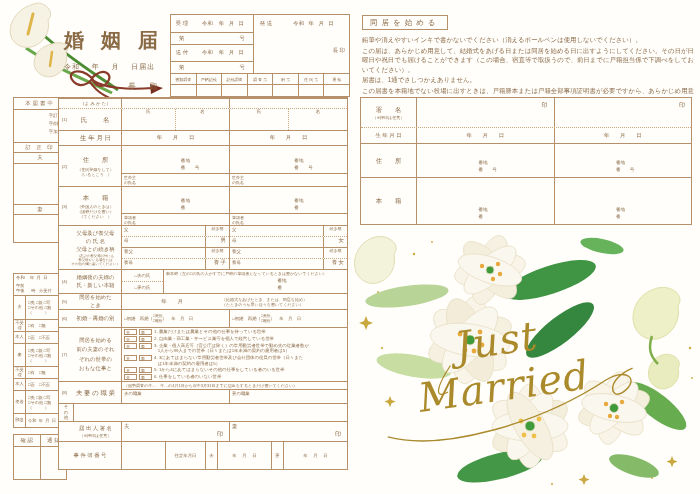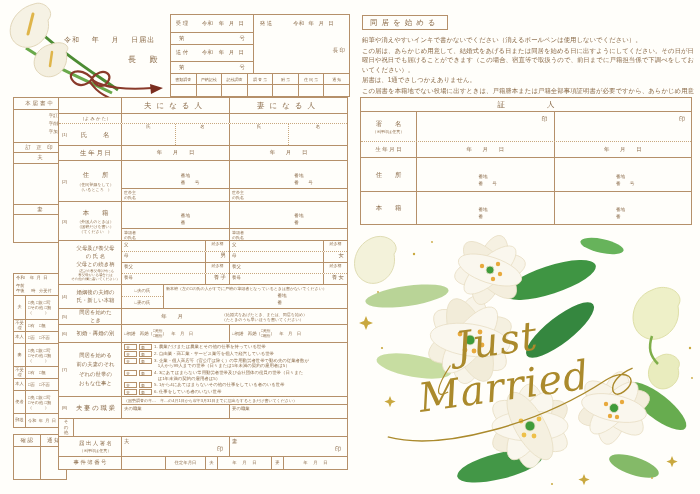--- a/index.html
+++ b/index.html
@@ -49,20 +49,21 @@
     <g stroke="#8a3a2a" fill="none" stroke-width="2.2">
       <path d="M92 78 C 80 66, 64 72, 74 82 C 80 88, 90 84, 92 78 Z"></path>
       <path d="M92 78 C 102 66, 116 74, 106 84 C 100 89, 94 84, 92 78 Z"></path>
       <path d="M92 80 C 104 88, 128 90, 152 88"></path>
       <path d="M90 82 C 98 94, 112 100, 124 102"></path>
     </g>
     <path d="M150 84 L 163 88 L 151 94 Z" fill="#7a2d1f"></path>
   </svg>
 
   <div class="abs" style="left:64px;top:27px;width:130px">
+    <div style="font-family:'Liberation Serif','DejaVu Serif',serif;font-size:20px;font-weight:bold;letter-spacing:17px;color:#8a6a45;white-space:nowrap">婚姻届</div>
     <div class="pw" style="font-size:7px;margin-top:8px;letter-spacing:1px">令和    年    月    日届出</div>
     <div class="pw" style="font-size:8px;margin-top:9px;margin-left:64px;letter-spacing:3px">長  殿</div>
   </div>
 
   <div class="abs bx col" style="left:170px;top:14px;width:180px;height:83px">
     <div class="fx" style="height:58px;flex:none">
       <div class="col" style="width:82px;flex:none">
         <div class="fx" style="height:17px">
           <span class="ctr f5" style="width:22px">受 理</span>
           <span class="ctr f5 pw" style="flex:1">令和    年   月   日</span>
@@ -179,25 +180,20 @@
       <span class="ctr f5 bl" style="flex:1">通 知</span>
     </div>
     <div class="fx" style="flex:1">
         <span style="flex:1"></span>
         <span class="bl" style="flex:1"></span>
       </div>
   </div>
 
   <div class="abs bx col" style="left:58px;top:97px;width:290px;height:373px;background:#fffefa">
 
-    <div class="fr" style="height:15px">
-      <div class="lc"></div>
-      <div class="hc bl ctr f7" style="letter-spacing:5px">夫になる人</div>
-      <div class="wc bl ctr f7" style="letter-spacing:5px">妻になる人</div>
-    </div>
 
     <div class="fr bt" style="height:10px">
       <div class="lc">
           <span class="num"></span>
           <div class="lt f4">（よ み か た）</div>
         </div>
       <div class="hc bl"></div>
       <div class="wc bl"></div>
     </div>
 
@@ -487,21 +483,20 @@
 
   <div class="abs bx ctr" style="left:362px;top:15px;height:15px;padding:0 7px;letter-spacing:4px;font-size:7.5px">同居を始める</div>
   <div class="abs col" style="left:362px;top:35px;width:332px;gap:1px">
     <p class="f6" style="text-align:justify">鉛筆や消えやすいインキで書かないでください（消えるボールペンは使用しないでください）。</p>
     <p class="f6" style="text-align:justify">この届は、あらかじめ用意して、結婚式をあげる日または同居を始める日に出すようにしてください。その日が日曜日や祝日でも届けることができます（この場合、宿直等で取扱うので、前日までに戸籍担当係で下調べをしておいてください）。</p>
     <p class="f6" style="text-align:justify">届書は、1通でさしつかえありません。</p>
     <p class="f6" style="text-align:justify">この届書を本籍地でない役場に出すときは、戸籍謄本または戸籍全部事項証明書が必要ですから、あらかじめ用意してください。</p>
   </div>
 
   <div class="abs bx col" style="left:360px;top:97px;width:332px;height:128px;background:#fffefa">
-    <div class="ctr f7 bb" style="height:14px;letter-spacing:42px;padding-left:42px">証人</div>
     <div class="fx" style="height:29px;flex:none">
       <div class="ctr col" style="width:55px;flex:none">
         <span class="f6 pw">署　　名</span>
         <span class="f3">（※押印は任意）</span>
       </div>
       <div class="bl" style="flex:1;position:relative">
           <span class="seal">印</span>
         </div>
       <div class="bl" style="flex:1;position:relative">
           <span class="seal">印</span>

